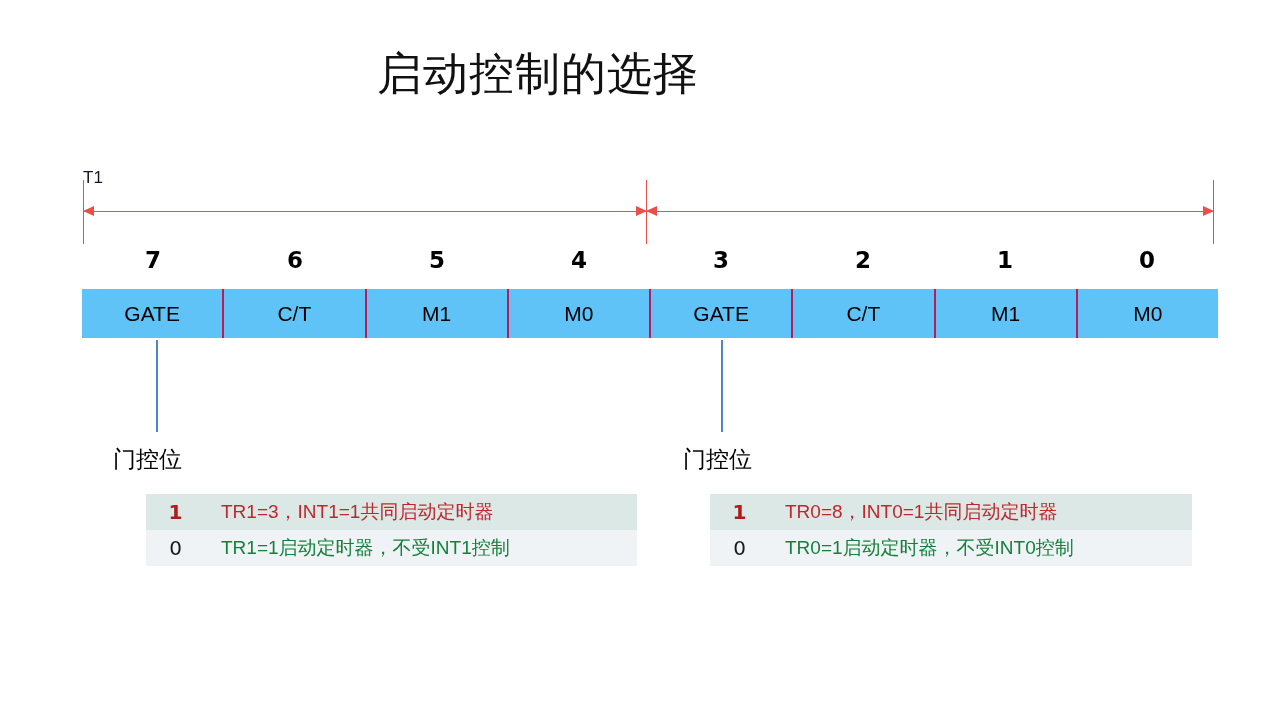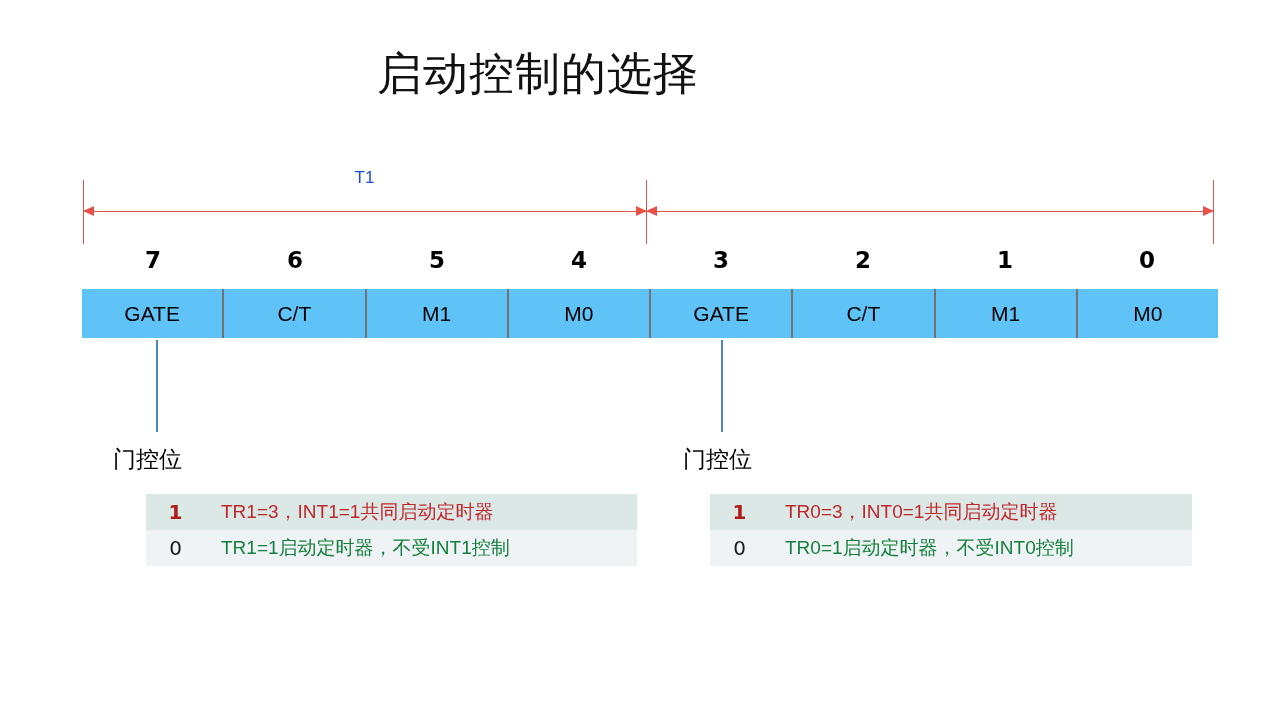--- a/index.html
+++ b/index.html
@@ -33,22 +33,21 @@
     letter-spacing: 1px;
     white-space: nowrap;
   }
 
   
   .range-label {
     position: absolute;
     top: 168px;
     font-size: 17px;
     line-height: 20px;
-    color: #1d4ed8;
-    text-align: center;
+    color: #0f172a;
     white-space: nowrap;
   }
   .range-label.t1 { left: 83px;  width: 563px; }
   .range-label.t0 { left: 646px; width: 569px; }
 
   .tick {
     position: absolute;
     top: 180px;
     width: 1px;
     height: 64px;
@@ -109,21 +108,21 @@
     display: flex;
     background: #FFFFFF;
   }
   .bitcell {
     flex: 1 1 0;
     background: #5FC3F7;
     color: #000000;
     font-size: 21px;
     line-height: 49px;
     text-align: center;
-    border-right: 2px solid #737373;
+    border-right: 2px solid #be185d;
     box-sizing: border-box;
     white-space: nowrap;
   }
   .bitcell:last-child { border-right: none; }
 
   
   .connector {
     position: absolute;
     top: 340px;
     width: 2px;
@@ -239,21 +238,21 @@
         <td class="col-bit">0</td>
         <td class="col-desc">TR1=1启动定时器，不受INT1控制</td>
       </tr>
     </tbody>
   </table>
 
   <table class="dtable tbl-t0">
     <tbody>
       <tr class="row-hl">
         <td class="col-bit">1</td>
-        <td class="col-desc">TR0=3，INT0=1共同启动定时器</td>
+        <td class="col-desc">TR0=8，INT0=1共同启动定时器</td>
       </tr>
       <tr class="row-nm">
         <td class="col-bit">0</td>
         <td class="col-desc">TR0=1启动定时器，不受INT0控制</td>
       </tr>
     </tbody>
   </table>
 
 </div>
 

